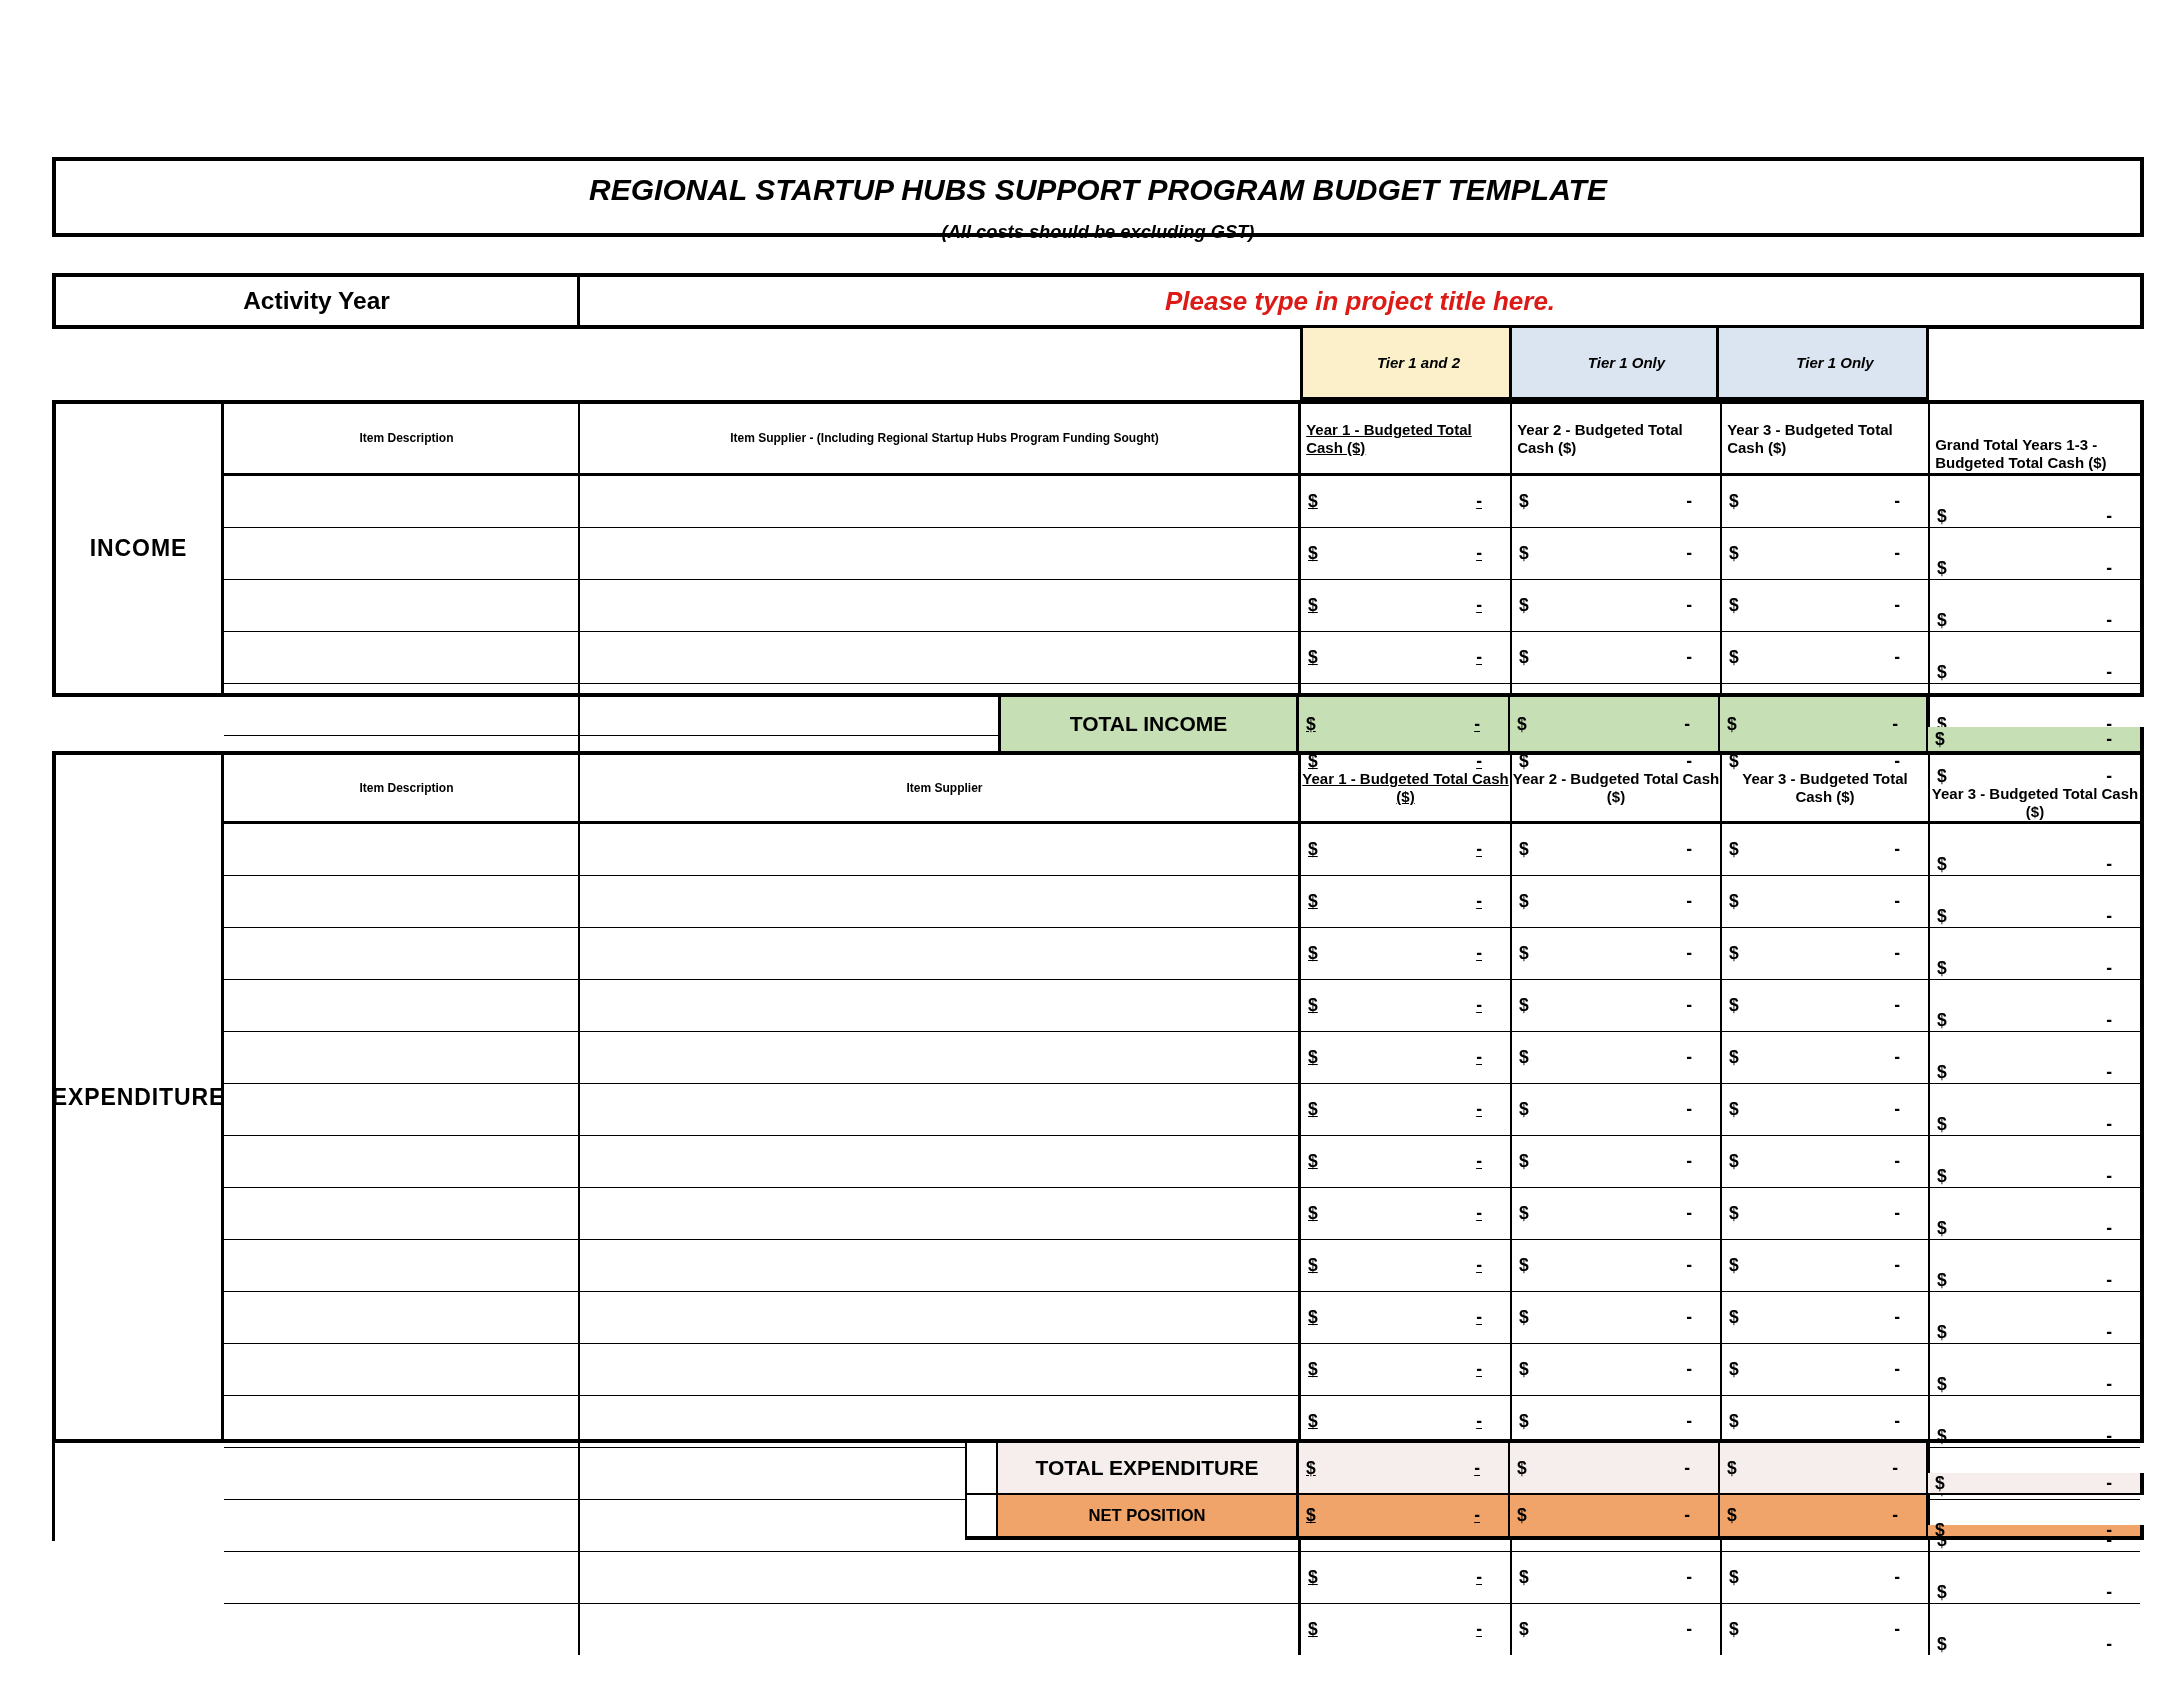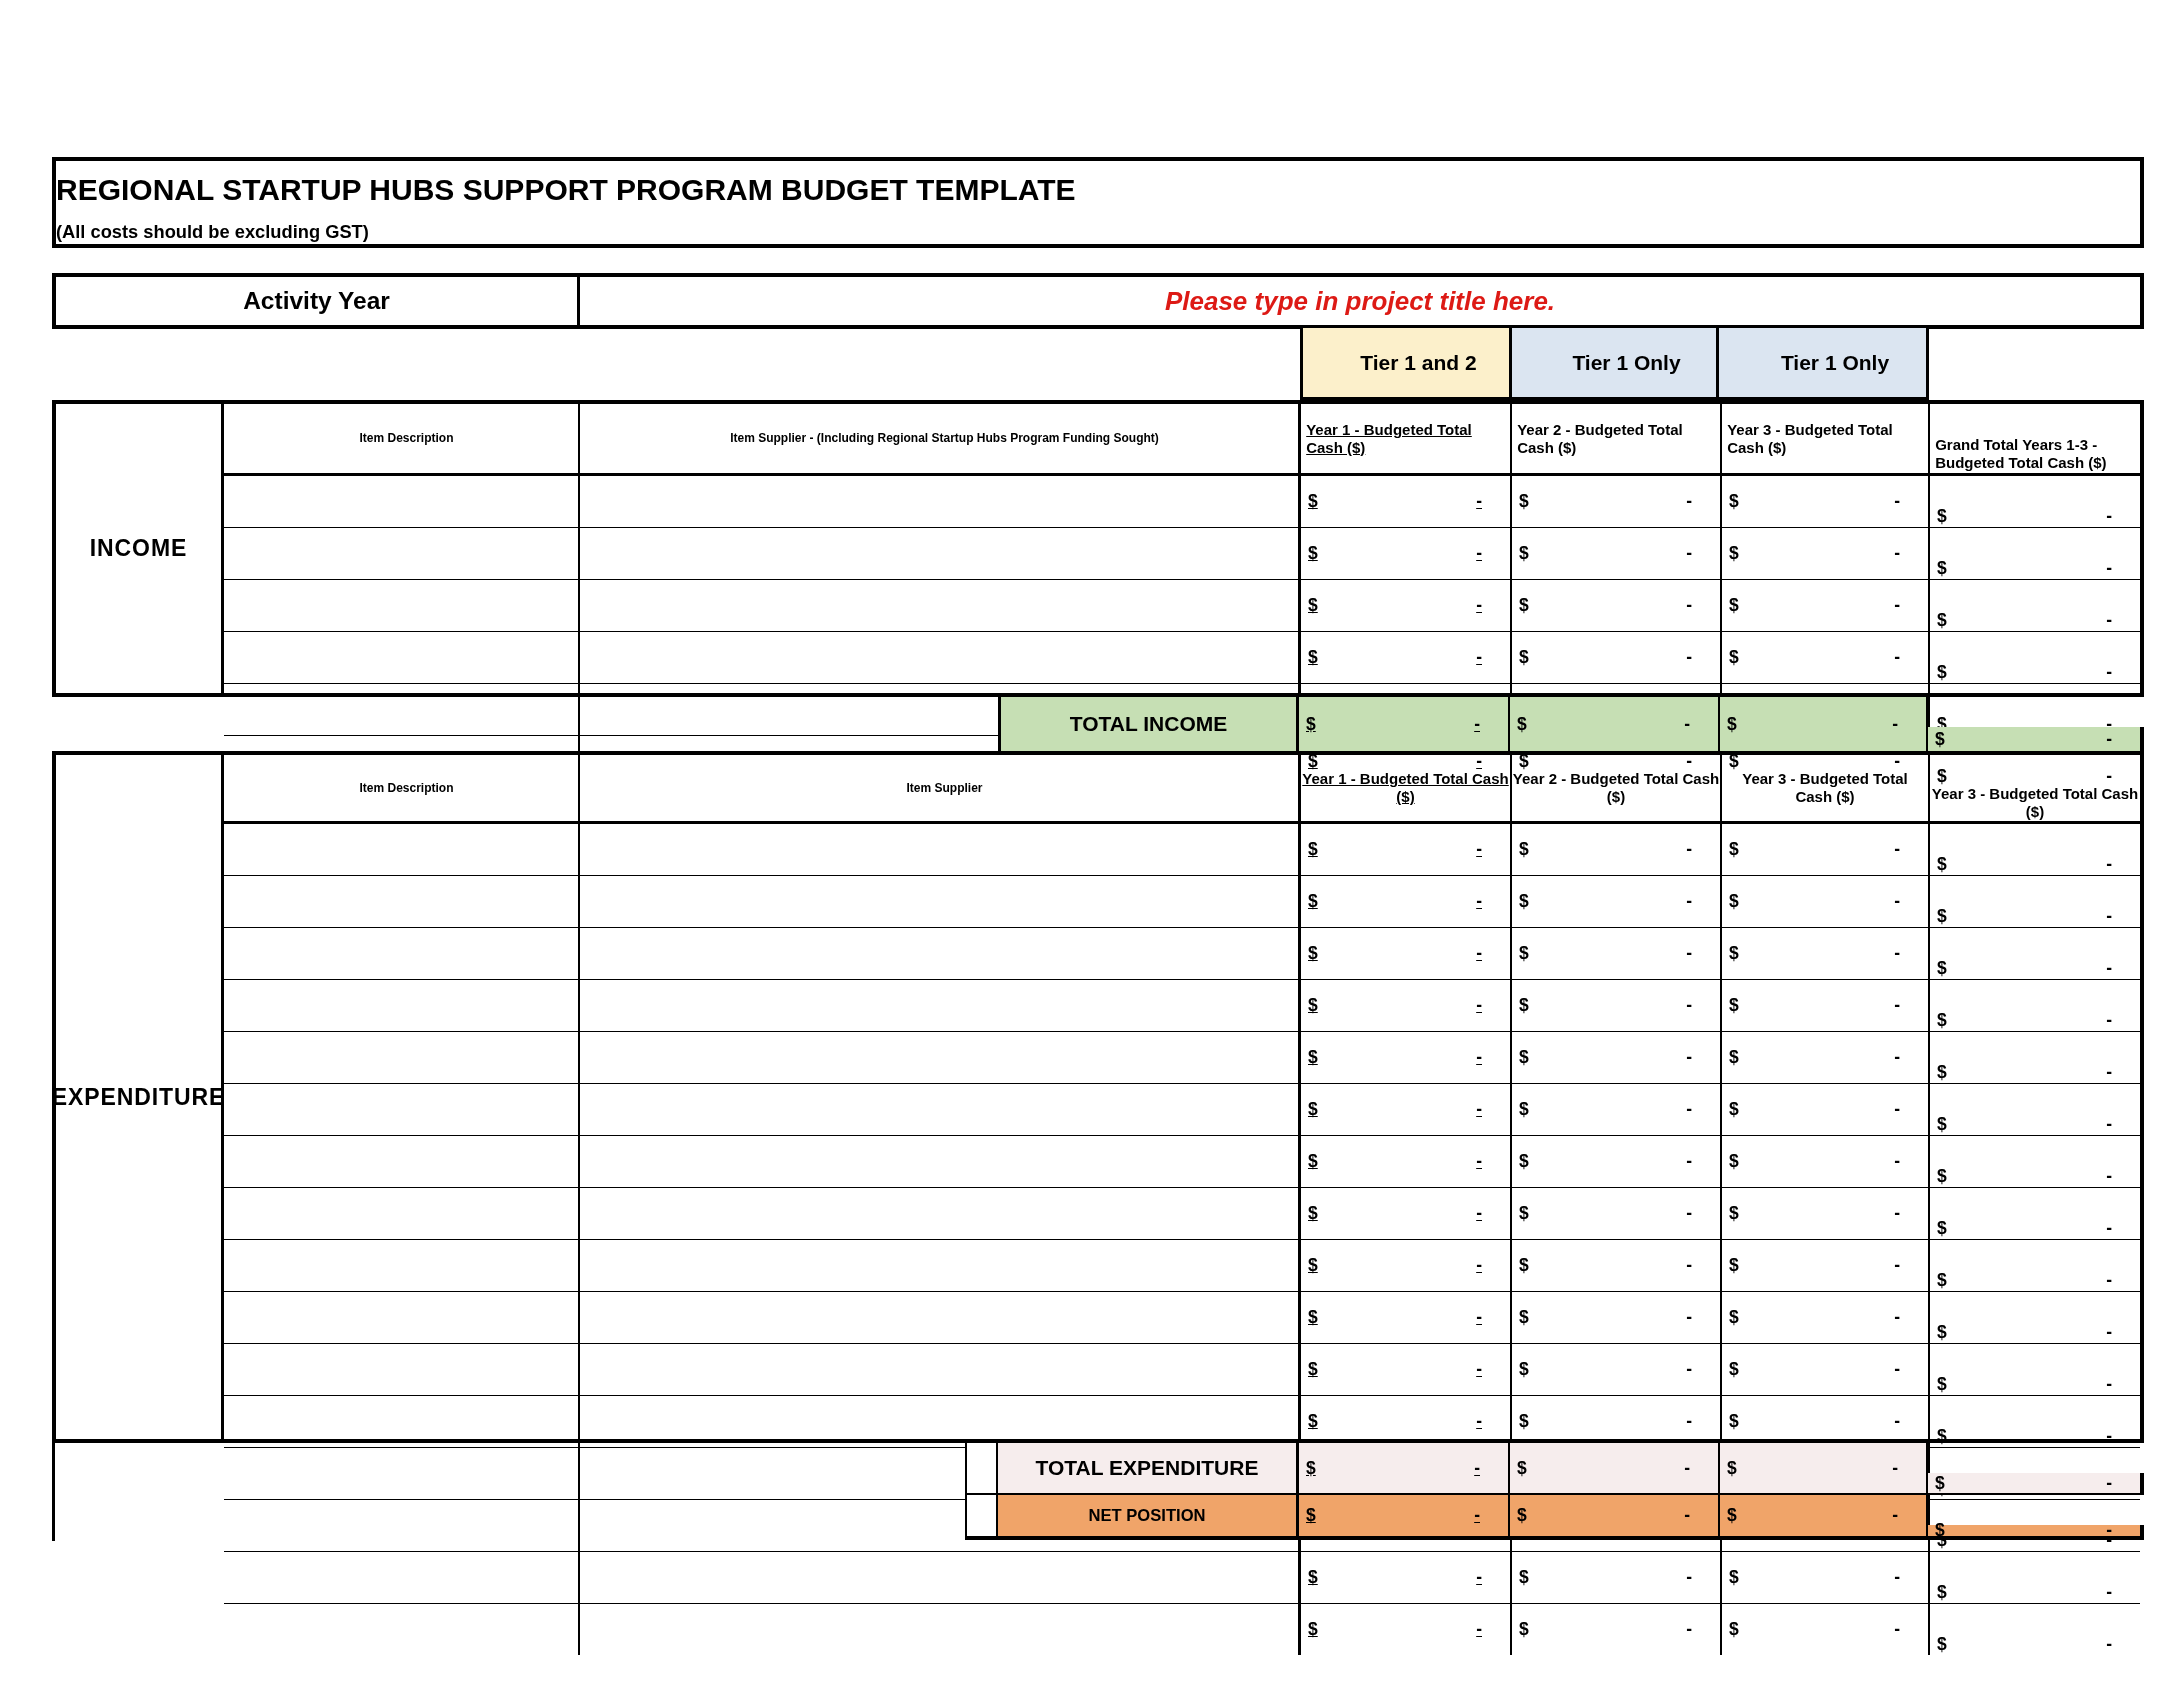--- a/index.html
+++ b/index.html
@@ -1,33 +1,33 @@
 <!DOCTYPE html>
 <html style="font-size:14px"><head>
 <meta charset="utf-8">
 <style>
   html,body{margin:0;padding:0;background:#fff;}
   #canvas{position:relative;width:2184px;height:1694px;background:#ffffff;
           font-family:"Liberation Sans",sans-serif;color:#000;}
   .abs{position:absolute;box-sizing:border-box;}
   .cell{box-sizing:border-box;}
   
-  #title-box{left:52px;top:157px;width:2092px;height:91px;border:4.4px solid #000;text-align:left;}
+  #title-box{left:52px;top:157px;width:2092px;height:80px;border:4.4px solid #000;text-align:center;font-style:italic;}
   .title{font-size:30px;font-weight:bold;margin-top:12.2px;}
   .subtitle{font-size:18.3px;font-weight:bold;margin-top:14px;}
   
   #activity-row{left:52px;top:273px;width:2092px;height:56px;border:4.4px solid #000;display:flex;}
   #activity-label{width:524px;border-right:3.5px solid #000;display:flex;align-items:center;justify-content:center;
                   font-size:24.5px;font-weight:bold;box-sizing:border-box;}
   #activity-value{flex:1;display:flex;align-items:center;justify-content:center;
                   font-size:26px;font-weight:bold;font-style:italic;}
   
   #tier-row{left:1300px;top:328px;width:629px;height:72px;border:3.5px solid #000;border-top:none;display:flex;}
-  .tier-cell{display:flex;align-items:center;justify-content:center;font-size:21px;font-weight:bold;
-             box-sizing:border-box;padding-left:25px;}
+  .tier-cell{display:flex;align-items:center;justify-content:center;font-size:15px;font-weight:bold;
+             font-style:italic;box-sizing:border-box;padding-left:25px;}
   .tier-1{width:209px;border-right:3.5px solid #000;}
   .tier-2{width:207px;border-right:3.5px solid #000;}
   .tier-3{flex:1;}
   
   .section-box{border:4.4px solid #000;display:flex;}
   #income-box{left:52px;top:400px;width:2092px;height:297px;}
   #expenditure-box{left:52px;top:751px;width:2092px;height:692px;}
   .section-label-cell{width:168px;border-right:3.5px solid #000;display:flex;align-items:center;justify-content:center;
                       font-size:23px;font-weight:bold;letter-spacing:0.9px;box-sizing:border-box;}
   .section-body{flex:1;display:flex;flex-direction:column;min-width:0;}

